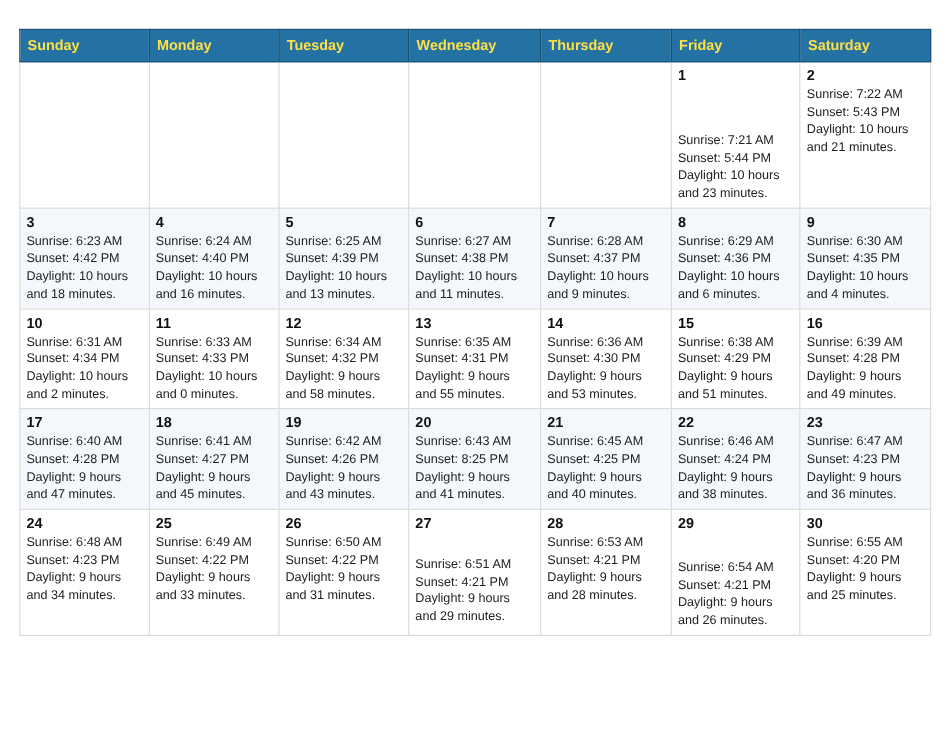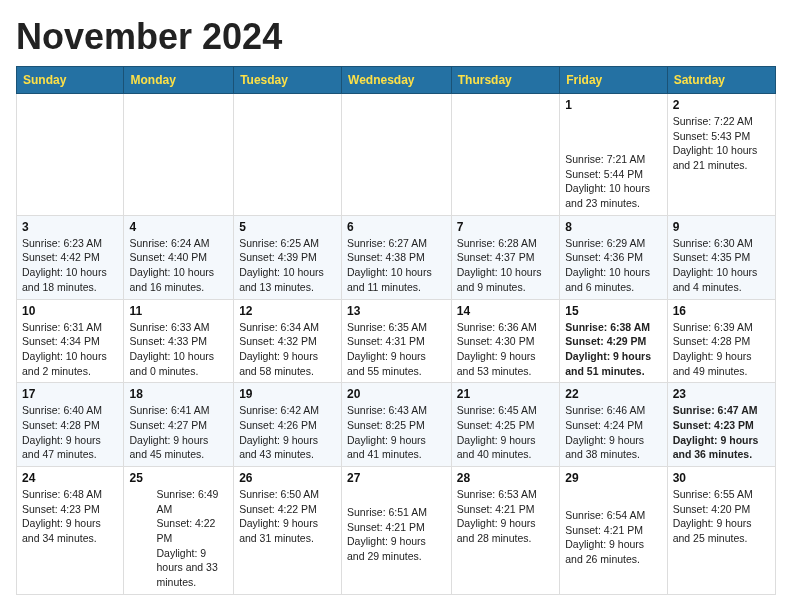--- a/index.html
+++ b/index.html
@@ -76,21 +76,20 @@
     }
     .empty-cell {
       background: #fff !important;
     }
   </style>
 </head>
 <body>
 
 <div class="header-area">
   <div class="title-area">
-    <div class="month-title">November 2024</div>
   </div>
 </div>
 
 <table class="calendar-table">
   <thead>
     <tr>
     <th>Sunday</th>
         <th>Monday</th>
         <th>Tuesday</th>
         <th>Wednesday</th>
@@ -189,21 +188,21 @@
 Daylight: 9 hours and 55 minutes.</div>
         </td>
         <td>
           <div class="day-number">14</div>
           <div class="day-info" style="white-space: pre-line;">Sunrise: 6:36 AM
 Sunset: 4:30 PM
 Daylight: 9 hours and 53 minutes.</div>
         </td>
         <td>
           <div class="day-number">15</div>
-          <div class="day-info" style="white-space: pre-line; font-weight: bold;">Sunrise: 6:38 AM
+          <div class="day-info" style="white-space: pre-line;">Sunrise: 6:38 AM
 Sunset: 4:29 PM
 Daylight: 9 hours and 51 minutes.</div>
         </td>
         <td>
           <div class="day-number">16</div>
           <div class="day-info" style="white-space: pre-line;">Sunrise: 6:39 AM
 Sunset: 4:28 PM
 Daylight: 9 hours and 49 minutes.</div>
         </td>
       </tr>
@@ -239,35 +238,35 @@
 Daylight: 9 hours and 40 minutes.</div>
         </td>
         <td>
           <div class="day-number">22</div>
           <div class="day-info" style="white-space: pre-line;">Sunrise: 6:46 AM
 Sunset: 4:24 PM
 Daylight: 9 hours and 38 minutes.</div>
         </td>
         <td>
           <div class="day-number">23</div>
-          <div class="day-info" style="white-space: pre-line; font-weight: bold;">Sunrise: 6:47 AM
+          <div class="day-info" style="white-space: pre-line;">Sunrise: 6:47 AM
 Sunset: 4:23 PM
 Daylight: 9 hours and 36 minutes.</div>
         </td>
       </tr>
       <tr>
         <td>
           <div class="day-number">24</div>
           <div class="day-info" style="white-space: pre-line;">Sunrise: 6:48 AM
 Sunset: 4:23 PM
 Daylight: 9 hours and 34 minutes.</div>
         </td>
         <td>
           <div class="day-number">25</div>
-          <div class="day-info" style="white-space: pre-line; margin-left: 27px;">Sunrise: 6:49 AM
+          <div class="day-info" style="white-space: pre-line;">Sunrise: 6:49 AM
 Sunset: 4:22 PM
 Daylight: 9 hours and 33 minutes.</div>
         </td>
         <td>
           <div class="day-number">26</div>
           <div class="day-info" style="white-space: pre-line;">Sunrise: 6:50 AM
 Sunset: 4:22 PM
 Daylight: 9 hours and 31 minutes.</div>
         </td>
         <td>

